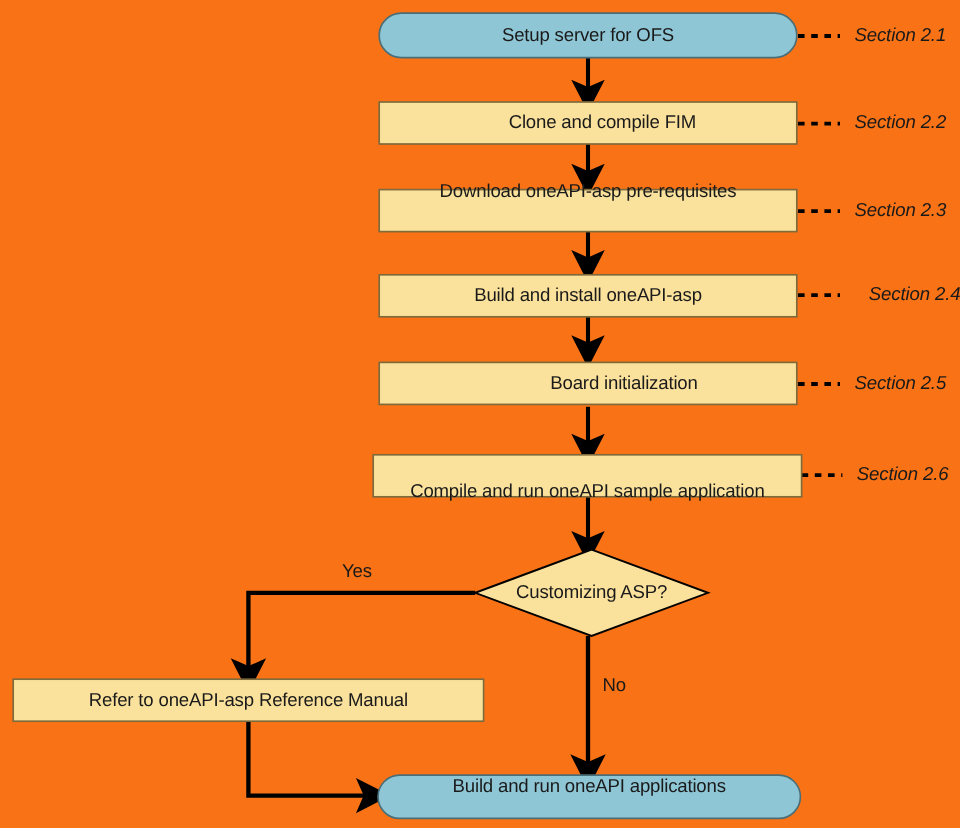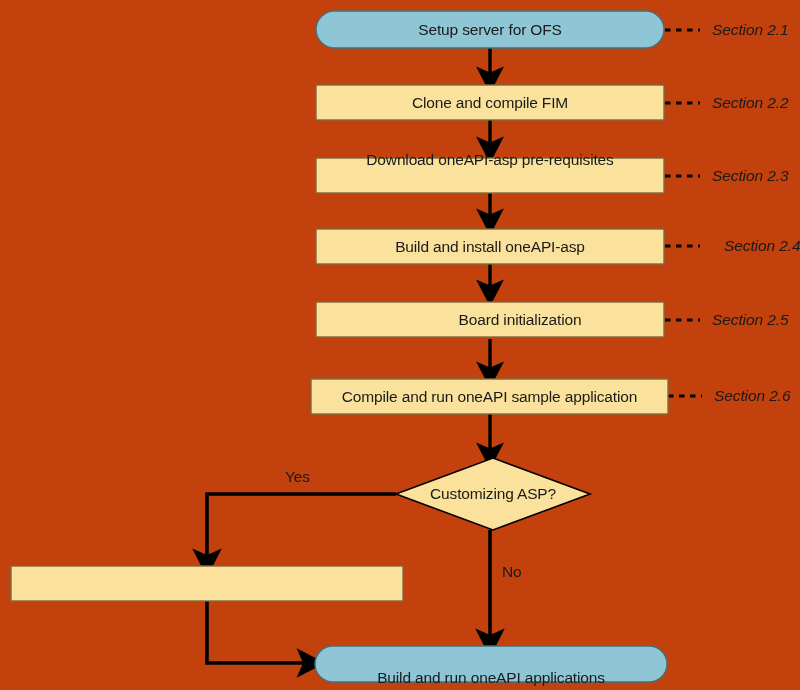--- a/index.html
+++ b/index.html
@@ -11,21 +11,21 @@
   body {
     font-family: "Liberation Sans", sans-serif;
     width: 800px;
     height: 690px;
     overflow: hidden;
   }
   #flow-root {
     position: relative;
     width: 800px;
     height: 690px;
-    background: #c2410c;
+    background: #f97316;
   }
   #flow-svg {
     position: absolute;
     left: 0;
     top: 0;
     width: 800px;
     height: 690px;
   }
   .node-label {
     position: absolute;
@@ -109,34 +109,35 @@
 
     <polygon points="493,458 590,494 493,530 396,494" fill="#FBE29C" stroke="#000000" stroke-width="1.6"></polygon>
 
     <rect x="11" y="566" width="392" height="35" fill="#FBE29C" stroke="#7F6A3C" stroke-width="1.4"></rect>
 
     <rect x="315" y="646" width="352" height="36" rx="18" ry="18" fill="#8FC6D5" stroke="#4A6E78" stroke-width="1.4"></rect>
   </svg>
 
   <div class="node-label" style="left:316px; top:11px; width:348px; height:37px;">Setup server for OFS</div>
 
-  <div class="node-label" style="left:316px; top:85px; width:348px; height:35px;">Clone and compile FIM</div>
+  <div class="node-label" style="left:316px; top:85px; width:348px; height:35px;padding-left:12px;">Clone and compile FIM</div>
 
   <div class="node-label" style="left:316px; top:142px; width:348px; height:35px;">Download oneAPI-asp pre-requisites</div>
 
   <div class="node-label" style="left:316px; top:229px; width:348px; height:35px;">Build and install oneAPI-asp</div>
 
   <div class="node-label" style="left:316px; top:302px; width:348px; height:35px;padding-left:30px;">Board initialization</div>
 
-  <div class="node-label" style="left:311px; top:379px; width:357px; height:35px;">Compile and run oneAPI sample application</div>
+  <div class="node-label" style="left:311px; top:392px; width:357px; height:35px;">Compile and run oneAPI sample application</div>
 
   <div class="node-label" style="left:396px; top:476px; width:194px; height:36px;">Customizing ASP?</div>
 
+  <div class="node-label" style="left:11px; top:566px; width:392px; height:35px;">Refer to oneAPI-asp Reference Manual</div>
 
-  <div class="node-label" style="left:315px; top:668px; width:352px; height:20px;">Build and run oneAPI applications</div>
+  <div class="node-label" style="left:315px; top:646px; width:352px; height:20px;">Build and run oneAPI applications</div>
 
   <div class="section-label" style="left:712px; top:21px;">Section 2.1</div>
 
   <div class="section-label" style="left:712px; top:94px;">Section 2.2</div>
 
   <div class="section-label" style="left:712px; top:167px;">Section 2.3</div>
 
   <div class="section-label" style="left:712px; top:237px;margin-left:12px;">Section 2.4</div>
 
   <div class="section-label" style="left:712px; top:311px;">Section 2.5</div>

